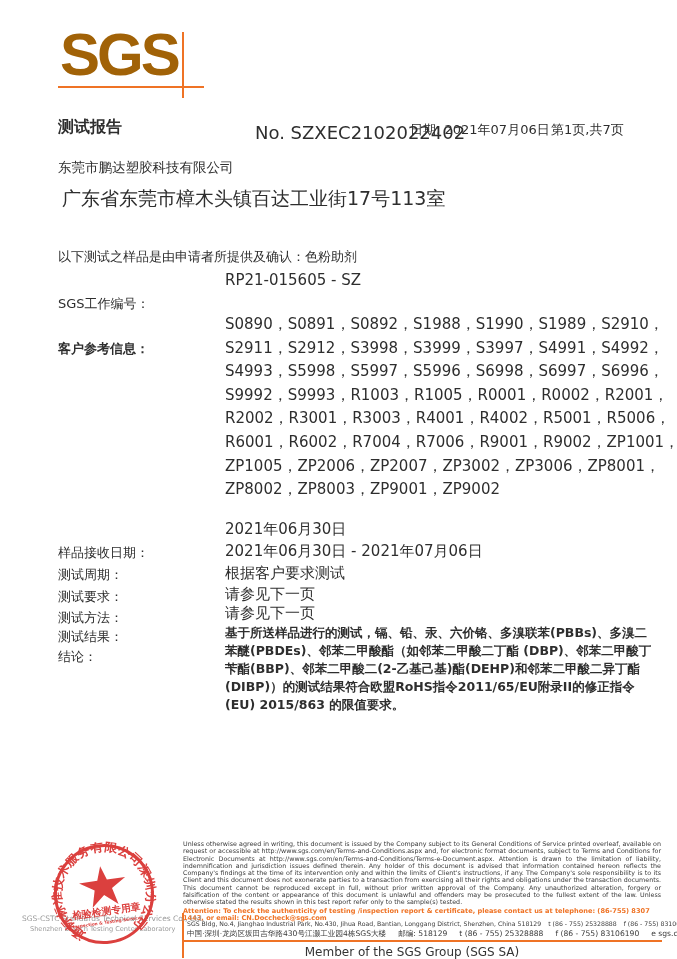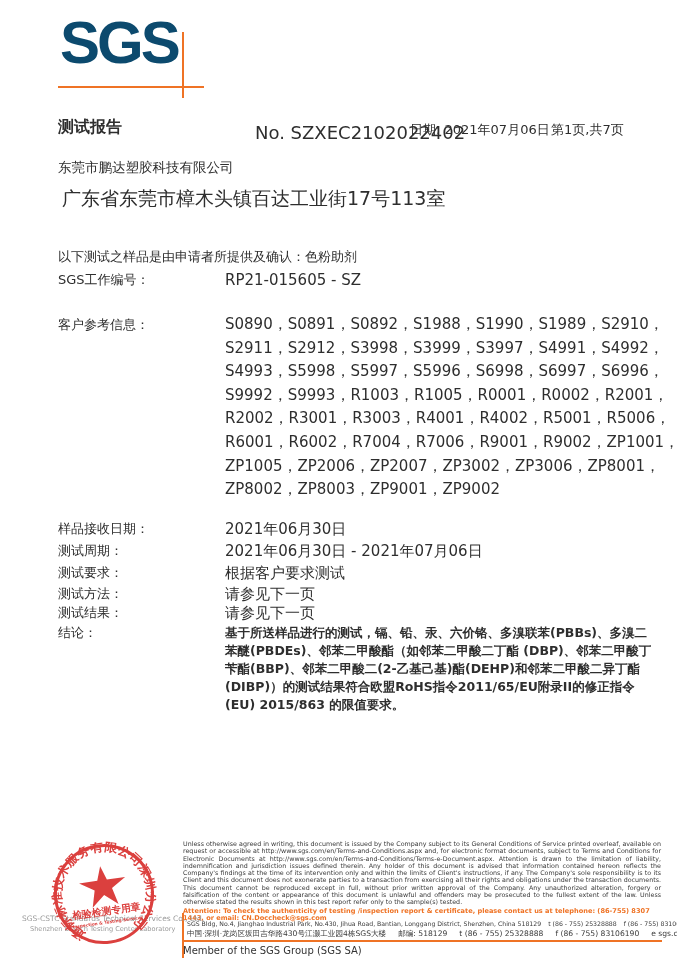--- a/index.html
+++ b/index.html
@@ -1,53 +1,53 @@
 <!DOCTYPE html>
 <html><head>
 <meta charset="utf-8">
 <style>
   html,body{margin:0;padding:0;background:#e8e8e8;}
   .page{position:relative;width:677px;height:959px;background:#ffffff;overflow:hidden;
         font-family:"DejaVu Sans","Liberation Sans",sans-serif;color:#2e2e2e;}
   .abs{position:absolute;}
 
   
-  .logo-text{left:60px;top:8px;font-size:60px;font-weight:bold;color:#0c4a6e;
+  .logo-text{left:60px;top:20px;font-size:60px;font-weight:bold;color:#a16207;
              letter-spacing:-3px;font-family:"Liberation Sans","DejaVu Sans",sans-serif;}
   .logo-hline{left:58px;top:86px;width:146px;height:2px;background:#ef7325;}
   .logo-vline{left:182px;top:32px;width:2px;height:66px;background:#ef7325;}
 
   
   .title{left:58px;top:117px;font-size:16px;font-weight:bold;}
   .report-no{left:228px;top:122px;font-size:18px;margin-left:27px;}
   .report-date{left:410px;top:121px;font-size:13px;}
   .page-info{left:551px;top:121px;font-size:13px;}
 
   .company{left:58px;top:159px;font-size:13.5px;}
   .address{left:62px;top:186px;font-size:19px;}
   .intro{left:58px;top:248px;font-size:13px;}
 
   .frow{position:absolute;left:58px;display:flex;align-items:flex-start;}
-  .flabel{width:167px;flex:none;font-size:13px;}
+  .flabel{width:167px;flex:none;font-size:13px;margin-top:24px;}
   .fvalue{font-size:15px;}
   .ref-line{line-height:23.6px;white-space:nowrap;}
   .conclusion-text{width:432px;line-height:18px;font-size:12.5px;font-weight:bold;}
 
   
   .legal{left:183px;top:840px;width:478px;font-size:6.35px;line-height:7.25px;
          text-align:justify;color:#3a3a3a;}
   .attention{left:183px;top:908px;width:478px;font-size:6.6px;line-height:7.4px;
              color:#ef7325;font-weight:bold;}
   .addr-row1{left:187px;top:920px;width:474px;font-size:6.2px;color:#3a3a3a;
              display:flex;gap:7px;white-space:nowrap;align-items:baseline;}
   .addr-row2{left:187px;top:929px;width:474px;font-size:7.6px;color:#3a3a3a;
              display:flex;gap:12px;white-space:nowrap;align-items:baseline;}
   .foot-hline{left:183px;top:940px;width:479px;height:2px;background:#ef7325;}
   .foot-vline{left:182px;top:913px;width:2px;height:45px;background:#ef7325;}
-  .member{left:183px;top:945px;width:426px;text-align:left;font-size:10px;color:#333;}
+  .member{left:183px;top:945px;width:426px;text-align:center;font-size:12px;color:#333;padding-left:16px;}
 
   .cstc1{left:22px;top:914px;font-size:7.5px;color:#9a9a9a;z-index:1;}
   .cstc2{left:30px;top:925px;font-size:6.6px;color:#9a9a9a;z-index:1;}
 
   .stamp{left:48px;top:838px;width:112px;height:112px;transform:rotate(-8deg);
          opacity:0.92;z-index:2;}
   .stamp text{fill:#d9302e;}
 </style>
 </head>
 <body>
@@ -68,21 +68,21 @@
 
   <div class="abs intro">以下测试之样品是由申请者所提供及确认：色粉助剂</div>
 
   <div class="frow" style="top:271px;">
     <div class="flabel">SGS工作编号：</div>
     <div class="fvalue">RP21-015605 - SZ</div>
   </div>
 
 
   <div class="frow" style="top:313px;">
-    <div class="flabel" style="line-height:23.6px;">客户参考信息：</div>
+    <div class="flabel" style="line-height:23.6px;font-weight:bold;">客户参考信息：</div>
     <div class="fvalue">
       <div class="ref-line">S0890，S0891，S0892，S1988，S1990，S1989，S2910，</div>
       <div class="ref-line">S2911，S2912，S3998，S3999，S3997，S4991，S4992，</div>
       <div class="ref-line">S4993，S5998，S5997，S5996，S6998，S6997，S6996，</div>
       <div class="ref-line">S9992，S9993，R1003，R1005，R0001，R0002，R2001，</div>
       <div class="ref-line">R2002，R3001，R3003，R4001，R4002，R5001，R5006，</div>
       <div class="ref-line">R6001，R6002，R7004，R7006，R9001，R9002，ZP1001，</div>
       <div class="ref-line">ZP1005，ZP2006，ZP2007，ZP3002，ZP3006，ZP8001，</div>
       <div class="ref-line">ZP8002，ZP8003，ZP9001，ZP9002</div>
     </div>

